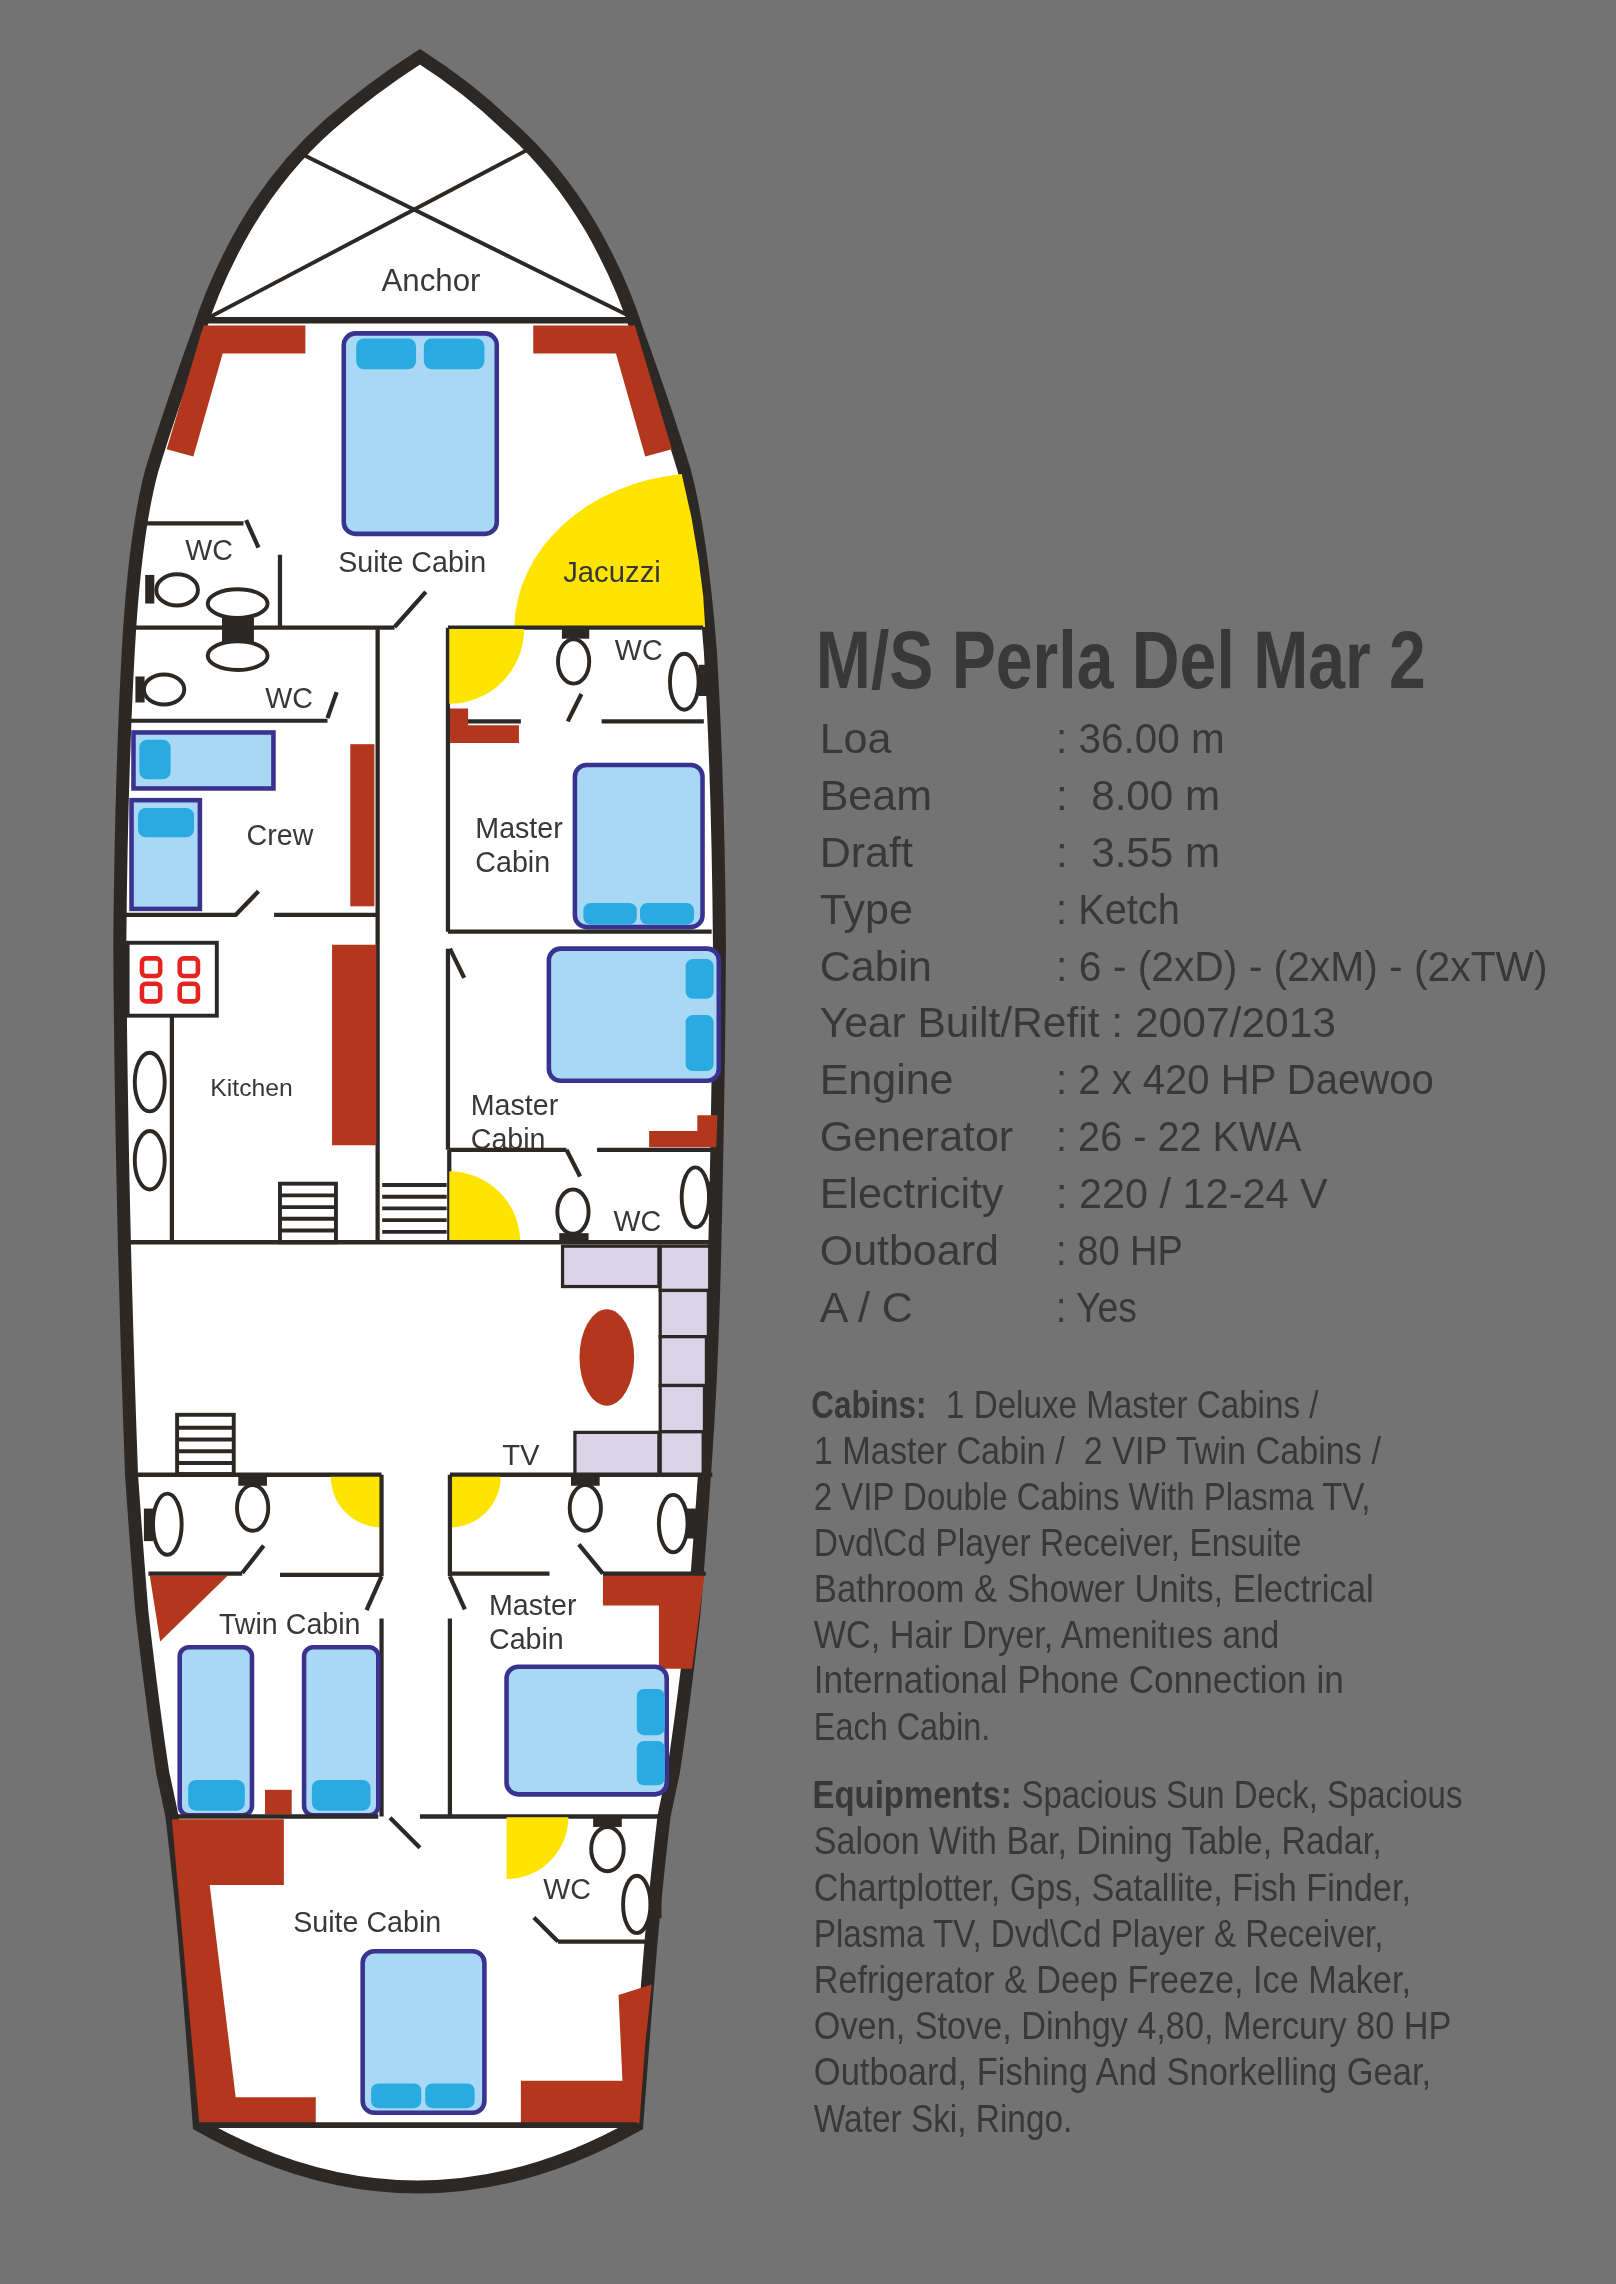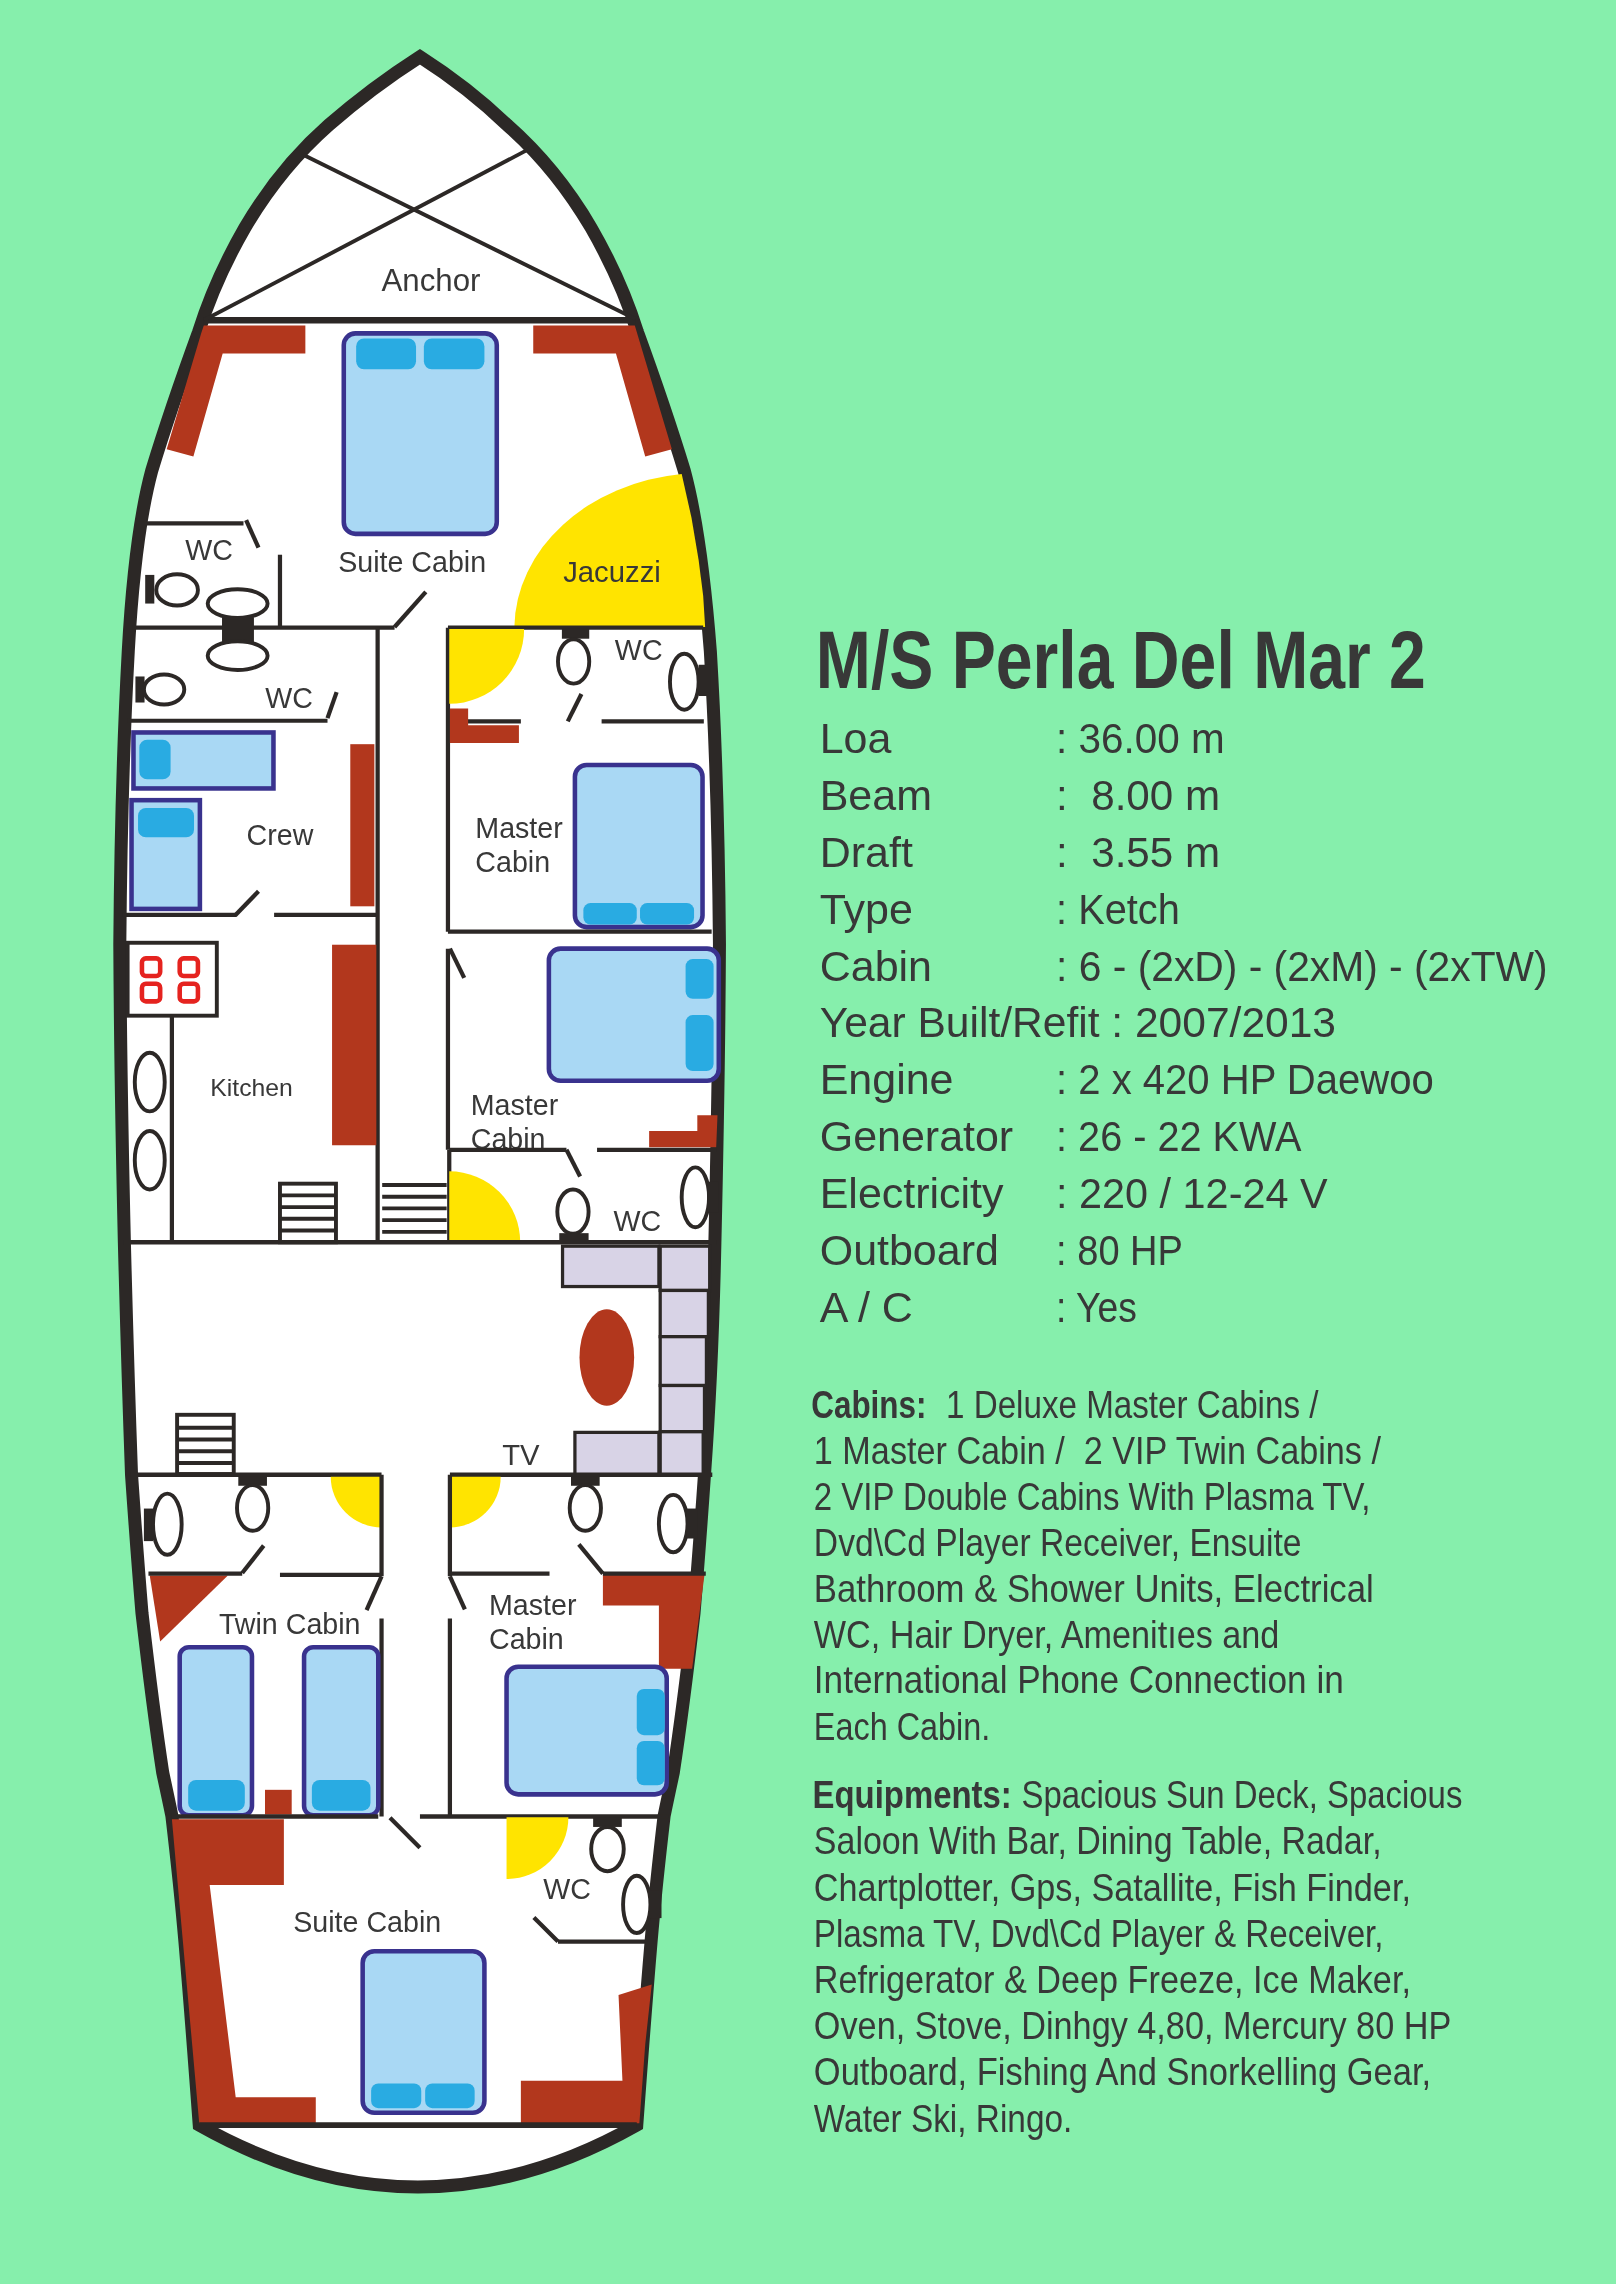--- a/index.html
+++ b/index.html
@@ -1,16 +1,16 @@
 <!DOCTYPE html>
 <html style="font-size:10.4px"><head>
 <meta charset="utf-8">
 <style>
 html,body{margin:0;padding:0;background:#ffffff;}
-.pg{position:relative;width:1616px;height:2284px;overflow:hidden;background:#86efac;}
+.pg{position:relative;width:1616px;height:2284px;overflow:hidden;background:#737373;}
 text{font-family:"Liberation Sans",sans-serif;fill:#383838;}
 </style>
 </head>
 <body>
 <div class="pg">
 <svg width="1616" height="2284" viewBox="0 0 2482 3508">
 
 <path d="M 645 87 Q 570 135 505 192 Q 430 258 376 350 Q 330 430 305 510 Q 262 628 233 723 Q 207 820 197 1000 Q 186 1200 184 1450 Q 185 1650 191 1908 Q 196 2100 202 2265 Q 210 2380 218 2477 Q 235 2625 250 2723 Q 258 2760 264 2789 Q 277 2900 284 2982 Q 294 3100 306 3264 Q 642 3454 978 3264 Q 990 3100 1000 2982 Q 1007 2900 1020 2789 Q 1026 2760 1034 2723 Q 1049 2625 1066 2477 Q 1074 2380 1082 2265 Q 1094 2100 1098 1908 Q 1104 1650 1105 1450 Q 1103 1200 1091 1000 Q 1077 820 1051 723 Q 1022 628 979 510 Q 954 430 908 350 Q 854 258 779 192 Q 720 135 645 87 Z" fill="#ffffff" stroke="#2c2826" stroke-width="20" stroke-miterlimit="12"></path>
 
 <line x1="313" y1="492" x2="976" y2="492" stroke="#2c2826" stroke-width="10"></line>

